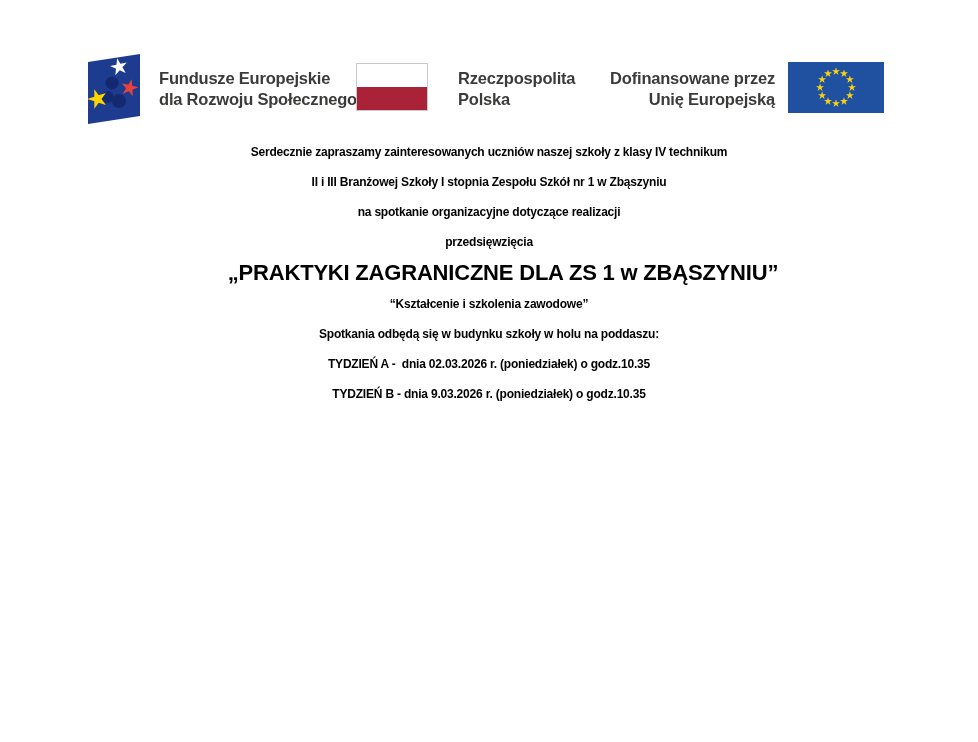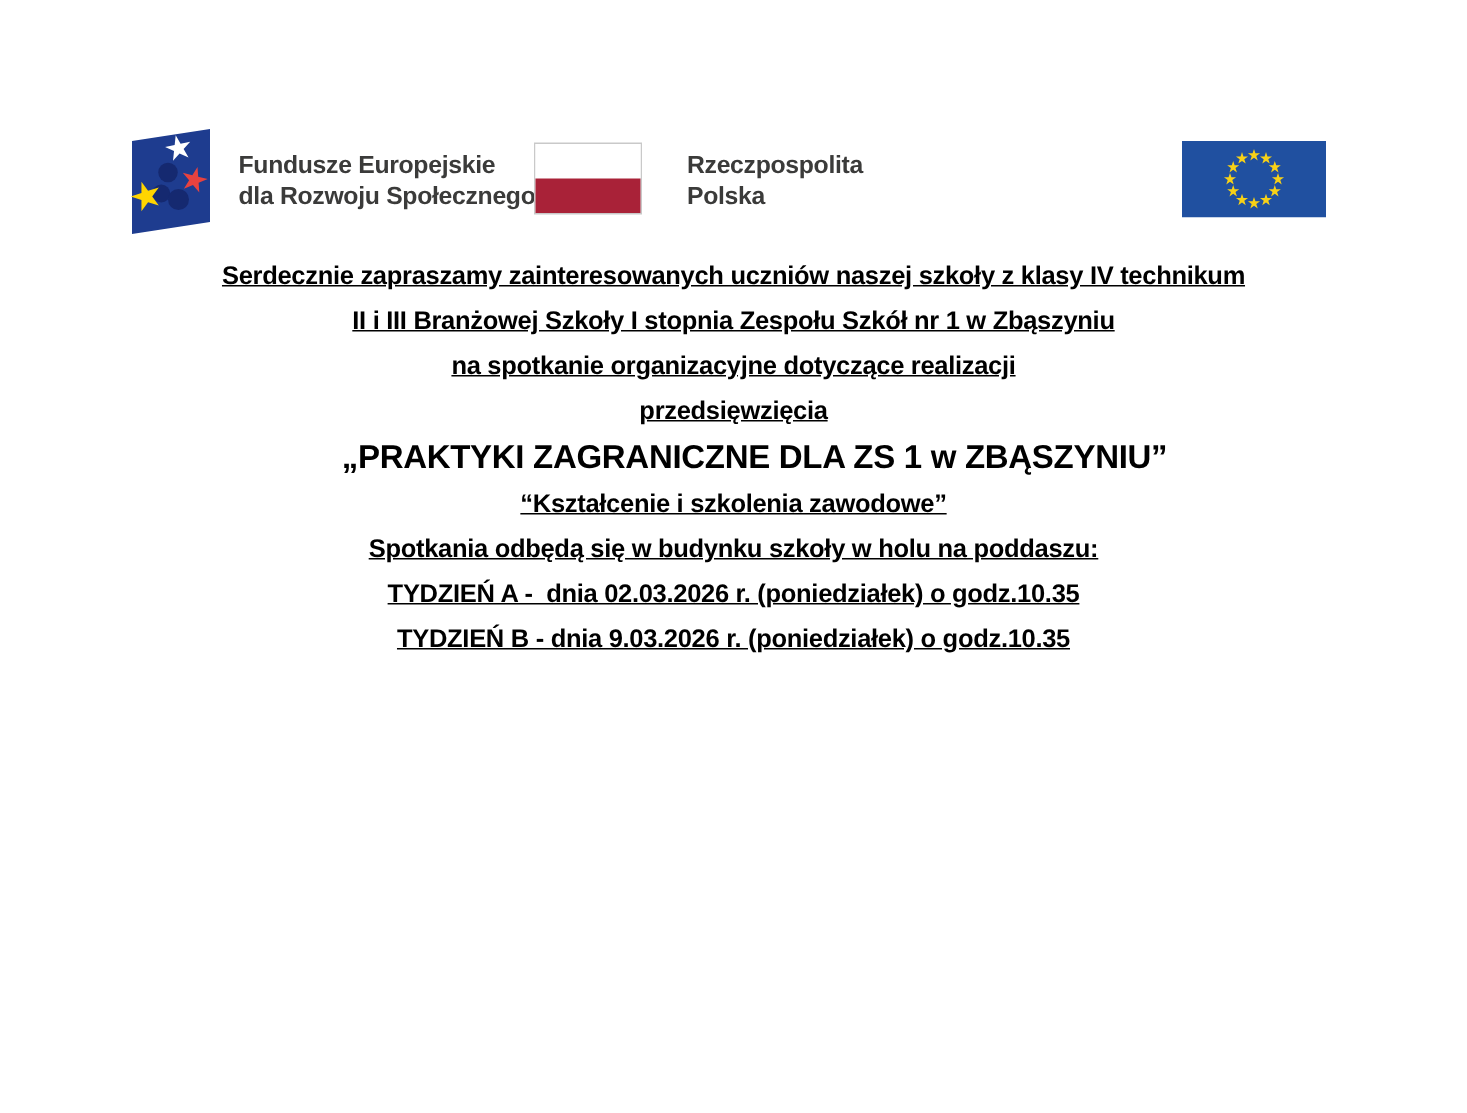--- a/index.html
+++ b/index.html
@@ -3,21 +3,20 @@
 <meta charset="utf-8">
 <style>
   html, body { margin: 0; padding: 0; background: #ffffff; }
   .page {
     position: relative;
     width: 978px;
     height: 558px;
     background: #ffffff;
     font-family: "Liberation Sans", sans-serif;
     overflow: hidden;
-    margin-top: 32px;
   }
 
   
   .logo-band { position: absolute; left: 0; top: 0; width: 978px; height: 130px; }
 
   .fe-logo-svg { position: absolute; left: 82px; top: 52px; }
 
   .logo-label {
     position: absolute;
     color: #3b3b3a;
@@ -46,25 +45,24 @@
   .content {
     position: absolute;
     left: 0; top: 137px;
     width: 978px;
     color: #000000;
     text-align: center;
     font-weight: 700;
   }
   .content p { margin: 0; }
   .line {
-    font-size: 17px;
+    font-size: 12px;
     line-height: 30px;
     letter-spacing: -0.2px;
     white-space: pre-wrap;
-    text-decoration: underline;
   }
   .p-invite   { margin-top: 13px; }
   .p-title    { margin-top: 14px; padding-left: 28px; }
   .title-line { font-size: 22px; line-height: 32px; letter-spacing: -0.2px; }
   .p-program1 { margin-top: 17px; }
   .p-program2 { margin-top: 12px; }
   .p-quote    { margin-top: 13px; }
   .p-meeting  { margin-top: 13px; }
   .p-week-a   { margin-top: 14px; }
   .p-week-b   { margin-top: 13px; }
@@ -97,20 +95,24 @@
     <div class="pl-flag">
       <div class="half-white"></div>
       <div class="half-red"></div>
     </div>
 
     <div class="logo-label pl-label">
       <div>Rzeczpospolita</div>
       <div>Polska</div>
     </div>
 
+    <div class="logo-label eu-label">
+      <div>Dofinansowane przez</div>
+      <div>Unię Europejską</div>
+    </div>
 
     <svg class="eu-flag-svg" width="96" height="51" viewBox="0 0 96 51">
       <rect x="0" y="0" width="96" height="51" fill="#2050a0"></rect>
       <g fill="#f7d117">
         <use href="#star5" transform="translate(48,9.5) scale(0.47)"></use>
         <use href="#star5" transform="translate(56,11.64) scale(0.47)"></use>
         <use href="#star5" transform="translate(61.86,17.5) scale(0.47)"></use>
         <use href="#star5" transform="translate(64,25.5) scale(0.47)"></use>
         <use href="#star5" transform="translate(61.86,33.5) scale(0.47)"></use>
         <use href="#star5" transform="translate(56,39.36) scale(0.47)"></use>

